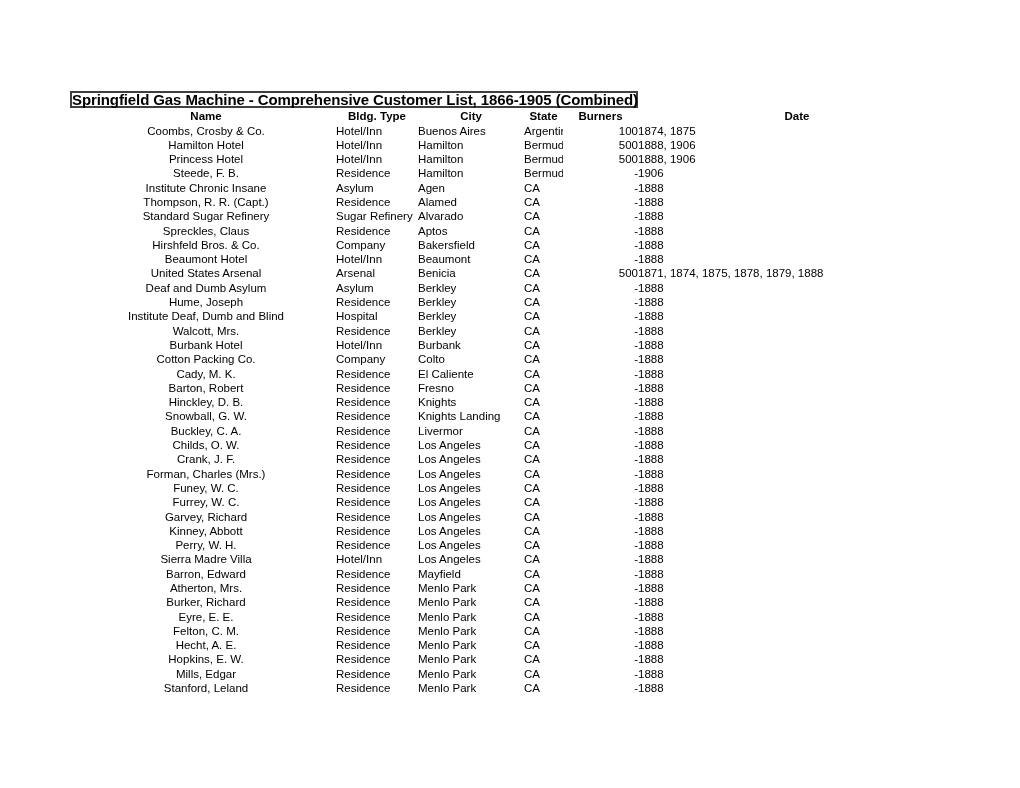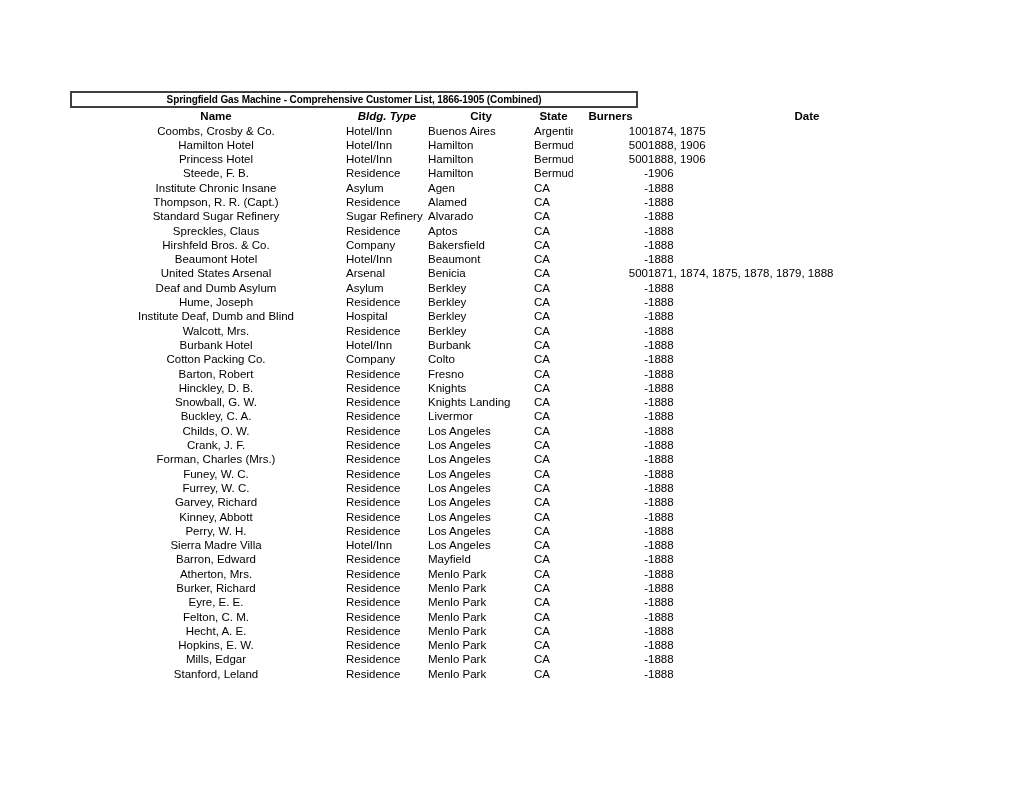--- a/index.html
+++ b/index.html
@@ -31,31 +31,31 @@
     width: 568px;
     height: 17px;
     box-sizing: border-box;
     border: 2px solid #3f3f3f;
     background: #ffffff;
   }
   .title-text {
     display: block;
     width: 100%;
     text-align: center;
-    font-size: 10px;
+    font-size: 15px;
     font-weight: bold;
     line-height: 13px;
     letter-spacing: -0.1px;
     white-space: nowrap;
   }
 
   
   .grid {
     position: absolute;
-    left: 86px;
+    left: 76px;
     top: 109px;
     width: 880px;
     border-collapse: collapse;
     font-size: 11.5px;
     line-height: 14.3px;
   }
   .grid th, .grid td {
     padding: 0;
     margin: 0;
     height: 14.3px;
@@ -73,21 +73,21 @@
   
   .col-name     { width: 260px; text-align: center;  padding-left: 1px; }
   .col-type     { width: 82px;  text-align: left;  padding-left: 0px; }
   .col-city     { width: 106px; text-align: left;  padding-left: 1px; }
   .col-state    { width: 39px;  text-align: left;  padding-left: 1px; }
   .col-burners  { width: 75px;  text-align: right; padding-right: 5px; }
   .col-date     { width: 318px; text-align: left;  padding-left: 1px; }
 
   
   thead .col-name    { text-align: center; padding-left: 0; }
-  thead .col-type    { text-align: center; padding-left: 0; font-style: italic; }
+  thead .col-type    { text-align: center; padding-left: 0; }
   thead .col-city    { text-align: center; padding-left: 0; }
   thead .col-state   { text-align: center; padding-left: 0; }
   thead .col-burners { text-align: center; padding-right: 0; }
   thead .col-date    { text-align: center; padding-left: 0; }
 
   
   tbody .col-state { max-width: 39px; }
 </style>
 </head>
 <body>
@@ -240,20 +240,28 @@
         </tr>
         <tr>
           <td class="col-name">Cotton Packing Co.</td>
           <td class="col-type">Company</td>
           <td class="col-city">Colto</td>
           <td class="col-state">CA</td>
           <td class="col-burners">-</td>
           <td class="col-date">1888</td>
         </tr>
         <tr>
+          <td class="col-name">Cady, M. K.</td>
+          <td class="col-type">Residence</td>
+          <td class="col-city">El Caliente</td>
+          <td class="col-state">CA</td>
+          <td class="col-burners">-</td>
+          <td class="col-date">1888</td>
+        </tr>
+        <tr>
           <td class="col-name">Barton, Robert</td>
           <td class="col-type">Residence</td>
           <td class="col-city">Fresno</td>
           <td class="col-state">CA</td>
           <td class="col-burners">-</td>
           <td class="col-date">1888</td>
         </tr>
         <tr>
           <td class="col-name">Hinckley, D. B.</td>
           <td class="col-type">Residence</td>

